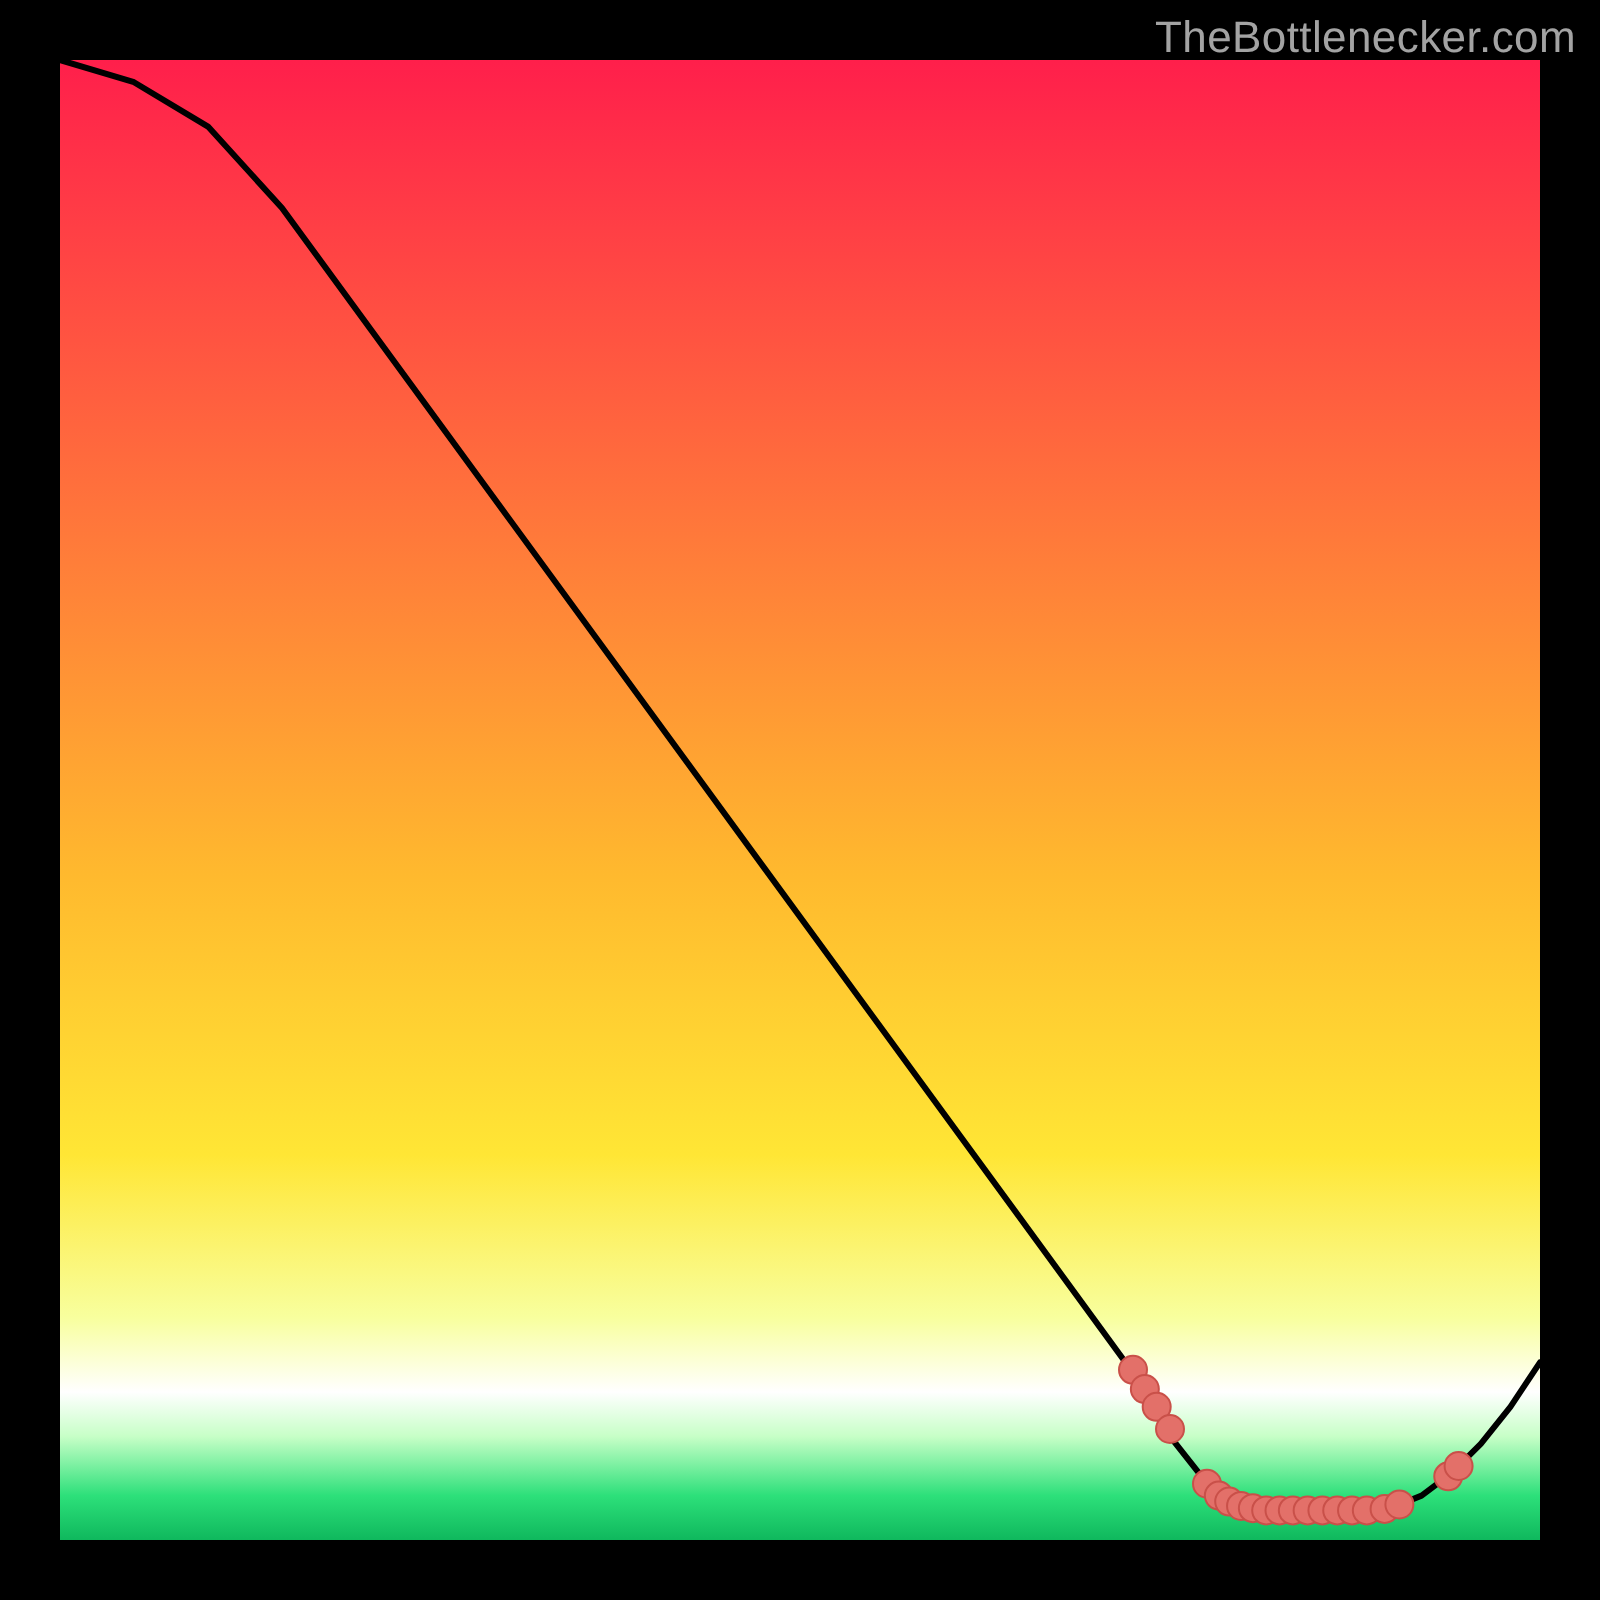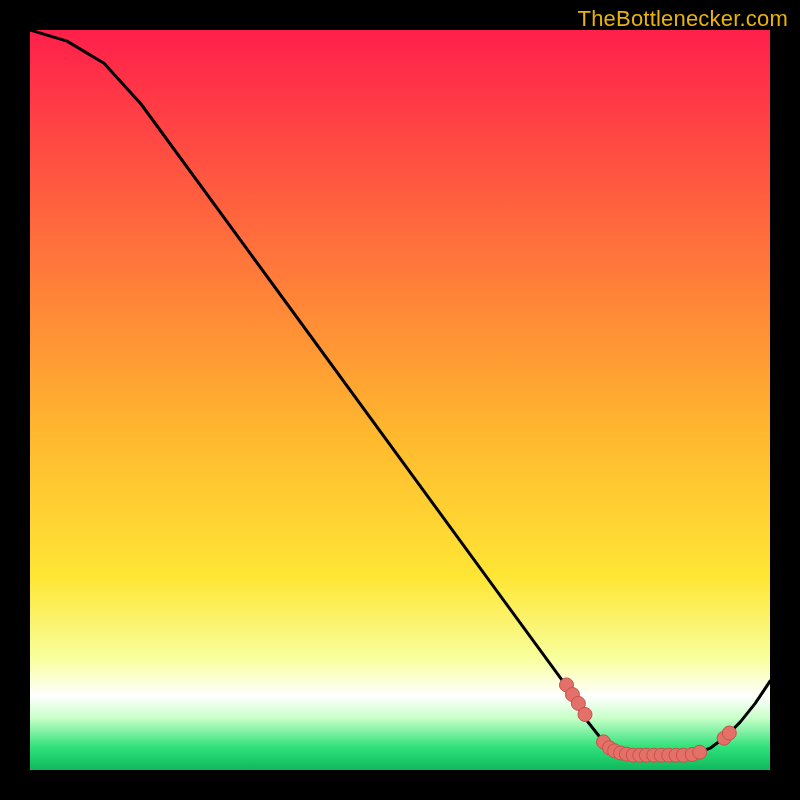--- a/index.html
+++ b/index.html
@@ -23,21 +23,21 @@
     top: 30px;
     width: 740px;
     height: 740px;
   }
   .watermark {
     position: absolute;
     top: 6px;
     right: 12px;
     font-size: 22px;
     font-weight: 500;
-    color: #eab308;
+    color: #a3a3a3;
     letter-spacing: 0.2px;
     user-select: none;
   }
 </style>
 </head>
 <body>
 
 <div class="stage">
   <svg class="plot" viewBox="0 0 740 740" preserveAspectRatio="none">
     <defs>

